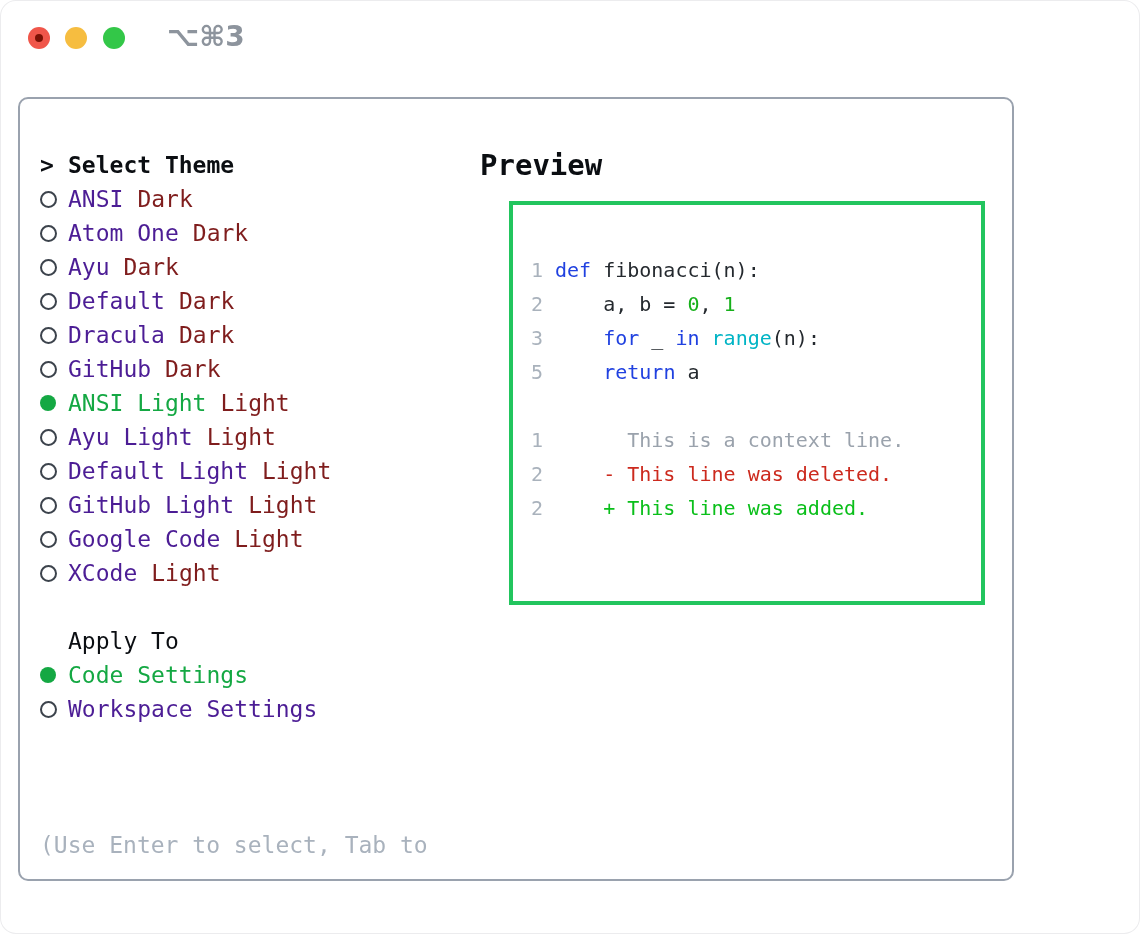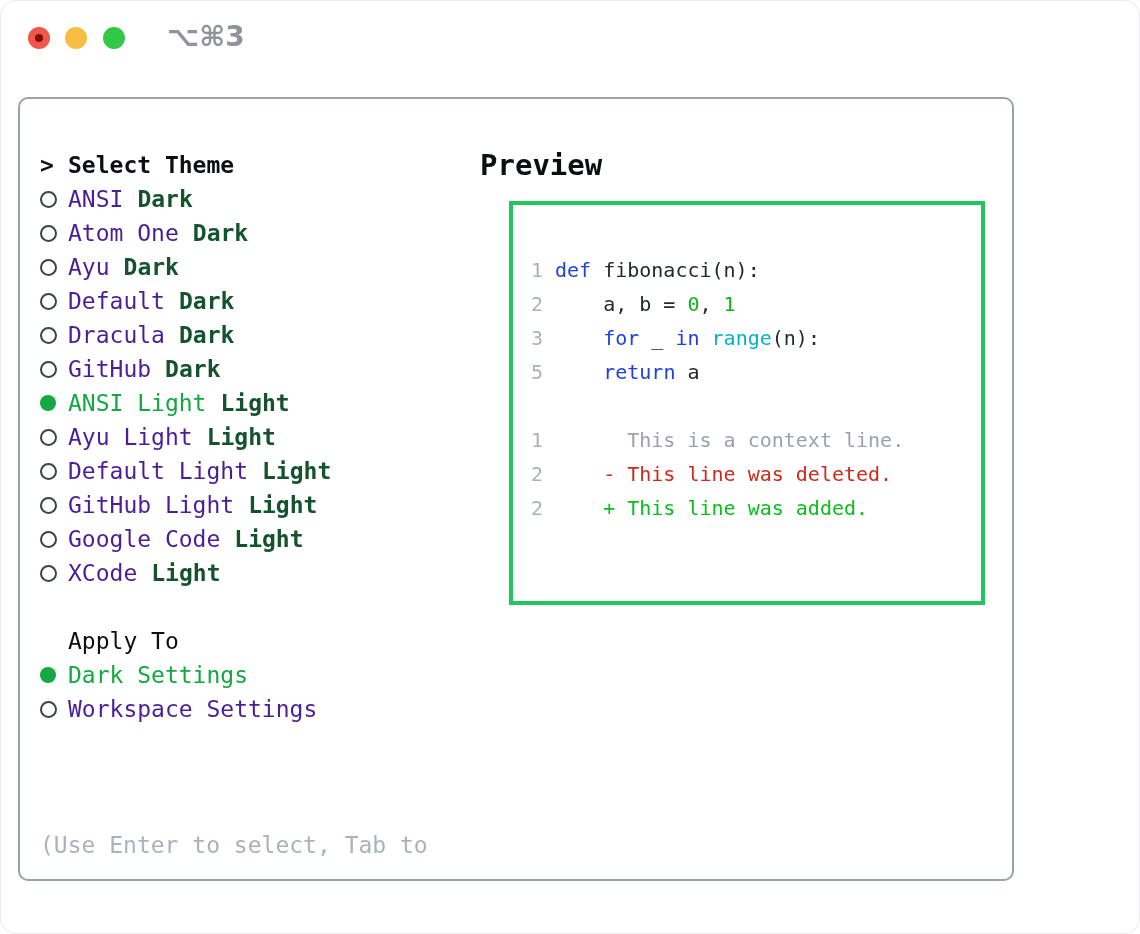--- a/index.html
+++ b/index.html
@@ -35,21 +35,21 @@
   .col-left { position:absolute; left:20px; top:49px; }
   .row { display:flex; align-items:center; height:34px; font-size:23px; white-space:pre; }
   .marker { flex:0 0 28px; width:28px; display:flex; align-items:center; }
   .marker.ring::before { content:""; display:block; width:13px; height:13px; border:2.5px solid #3c434c; border-radius:50%; }
   .marker.dot::before { content:""; display:block; width:16px; height:16px; background:#14a843; border-radius:50%; }
   .prompt { flex:0 0 28px; width:28px; font-weight:bold; color:#0b0e12; }
   .hdr-title { font-weight:bold; color:#0b0e12; }
   .plain-title { color:#0b0e12; }
   .name { color:#4c1d95; }
   .row.selected .name { color:#14a843; }
-  .badge { color:#14532d; margin-left:14px;font-weight:bold; }
+  .badge { color:#7f1d1d; margin-left:14px; }
   .apply-block { position:absolute; left:20px; top:525px; }
   .help {
     position:absolute; left:20px; top:661px;
     font-size:23px; line-height:34px; color:#a9b2bd; white-space:pre;
   }
   
   .preview-title { position:absolute; left:460px; top:49px; height:34px; line-height:34px; font-size:29px; font-weight:bold; color:#0b0e12; }
   .preview-box {
     position:absolute; left:489px; top:102px; width:476px; height:404px;
     border:4px solid #22c55e; background:#ffffff;
@@ -97,21 +97,21 @@
           <div class="row"><span class="marker ring"></span><span class="name">XCode</span><span class="badge">Light</span></div>
         </div>
     </div>
 
     <div class="apply-block">
       <div class="row">
         <span class="marker"></span>
         <span class="plain-title">Apply To</span>
       </div>
       <div id="apply-options">
-          <div class="row selected"><span class="marker dot"></span><span class="name">Dark Settings</span></div>
+          <div class="row selected"><span class="marker dot"></span><span class="name">Code Settings</span></div>
           <div class="row"><span class="marker ring"></span><span class="name">Workspace Settings</span></div>
         </div>
     </div>
 
     <div class="help">
       <div>(Use Enter to select, Tab to</div>
       <div>change focus)</div>
     </div>
 
     <div class="preview-title">Preview</div>

